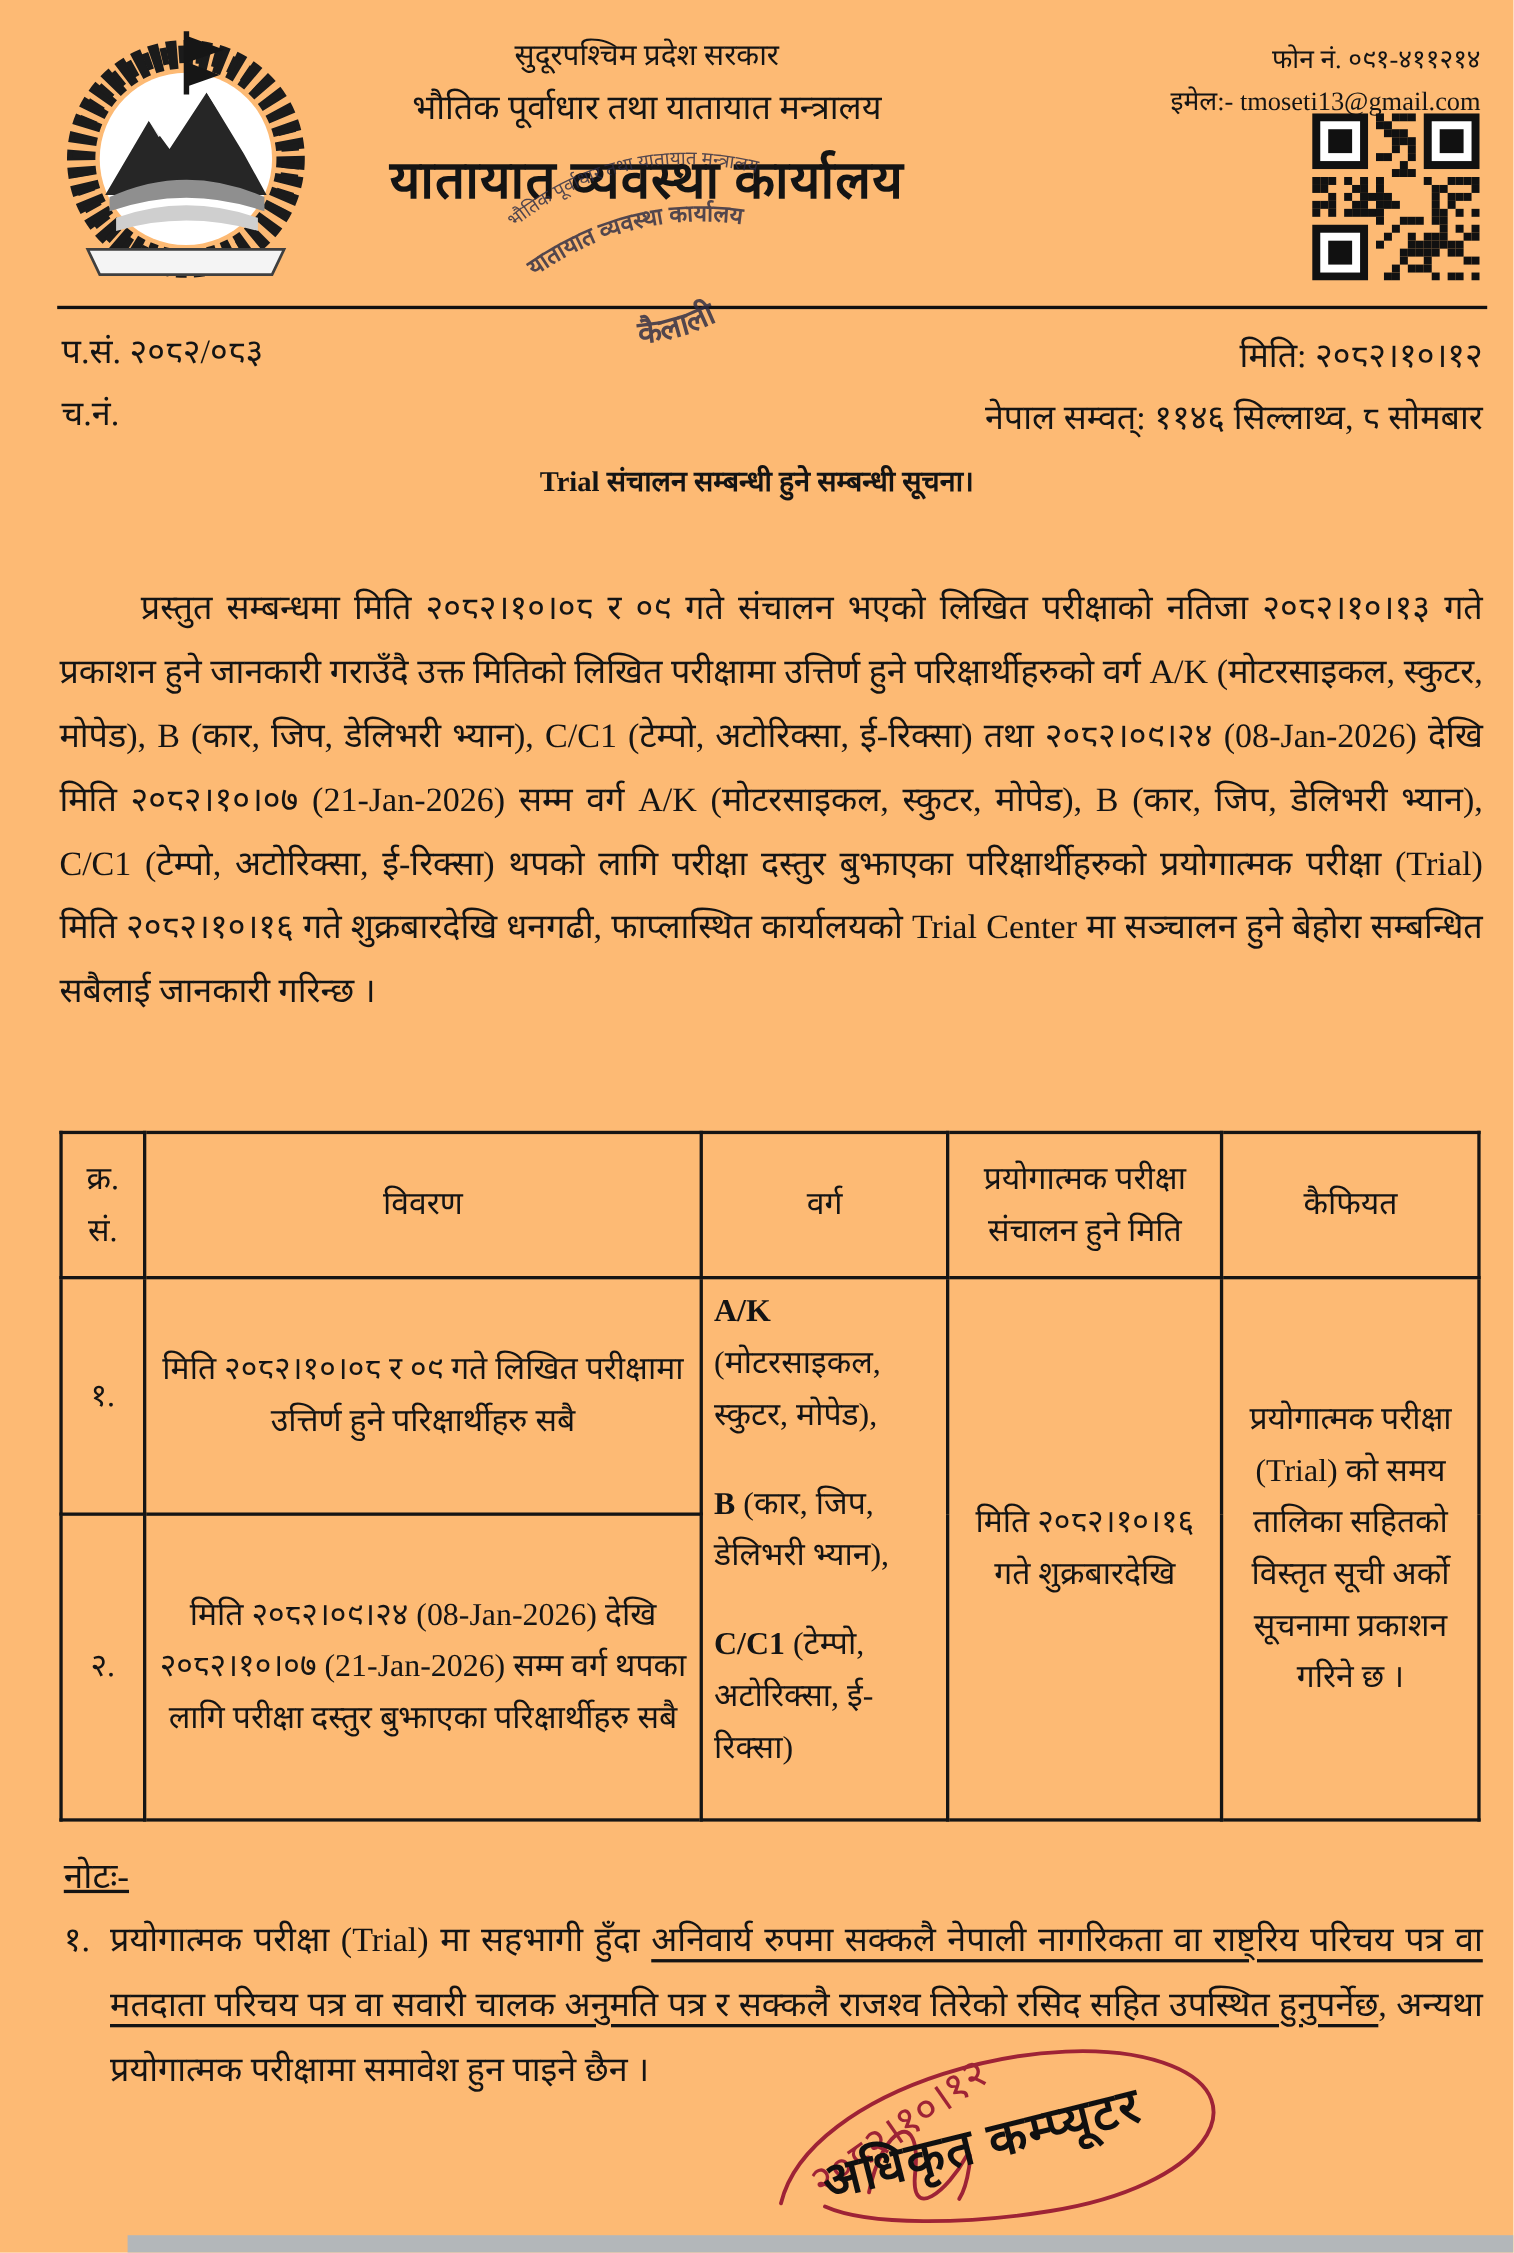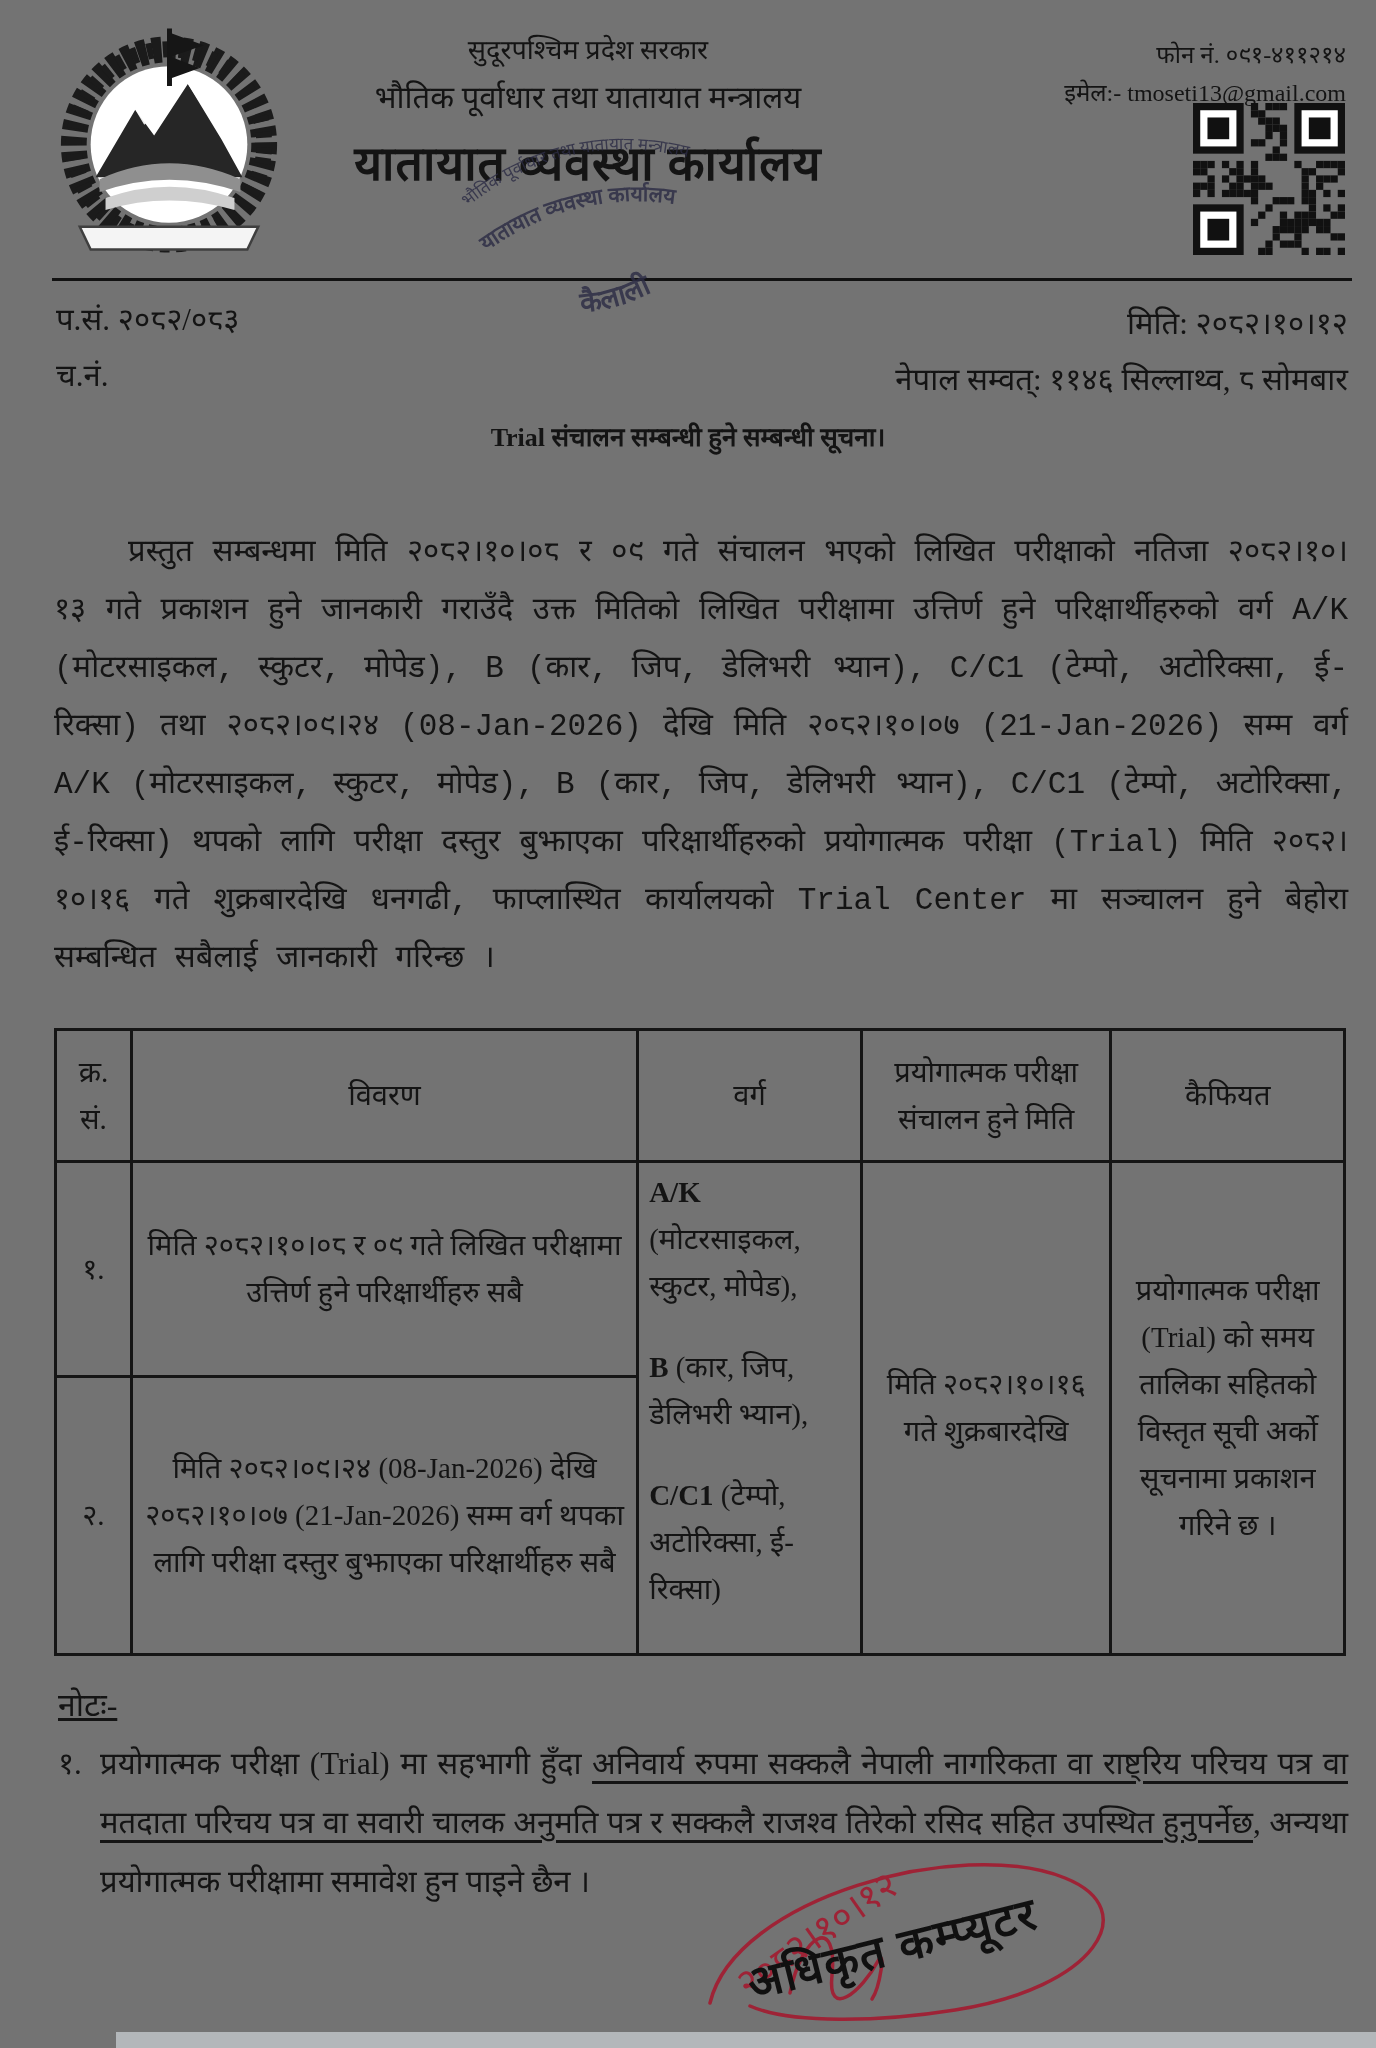--- a/index.html
+++ b/index.html
@@ -1,16 +1,16 @@
 <!DOCTYPE html>
 <html lang="ne"><head>
 <meta charset="utf-8">
 <style>
   html,body{margin:0;padding:0;background:#ffffff;}
-  .page{position:relative;width:1376px;height:2048px;background:#737373;overflow:hidden;
+  .page{position:relative;width:1376px;height:2048px;background:#fdba74;overflow:hidden;
         font-family:"Liberation Serif","DejaVu Serif",serif;color:#141414;}
 
   
   .emblem{position:absolute;left:50px;top:20px;width:238px;height:244px;}
   .head-center{position:absolute;left:278px;top:30px;width:620px;text-align:center;}
   .head-province{font-size:27px;}
   .head-ministry{font-size:31px;margin-top:8px;}
   .head-office{font-size:48px;font-weight:bold;margin-top:12px;letter-spacing:1px;}
   .contact{position:absolute;right:30px;top:36px;text-align:right;font-size:24px;line-height:38px;}
   .qr{position:absolute;left:1192px;top:103px;width:154px;height:152px;}
@@ -19,21 +19,21 @@
 
   .divider{position:absolute;left:52px;top:278px;width:1300px;height:3px;background:#111;}
 
   .ref-block{position:absolute;left:56px;top:292px;font-size:31px;line-height:56px;}
   .date-block{position:absolute;right:28px;top:296px;text-align:right;font-size:31px;line-height:56px;}
 
   
   .notice-title{position:absolute;left:0;top:418px;width:100%;text-align:center;
                 font-size:26px;font-weight:bold;}
   .notice-body{position:absolute;left:54px;top:524px;width:1294px;font-size:31px;
-               line-height:58px;text-align:justify;text-indent:74px;font-family:Liberation Mono, monospace;}
+               line-height:58px;text-align:justify;text-indent:74px;}
 
   
   table.schedule{position:absolute;left:54px;top:1028px;width:1292px;border-collapse:collapse;
                  font-size:29px;line-height:47px;}
   table.schedule th,table.schedule td{border:3px solid #151515;padding:6px 10px;vertical-align:middle;}
   table.schedule th{font-weight:normal;text-align:center;}
   td.sn{text-align:center;}
   td.detail{text-align:center;}
   td.category{vertical-align:top;padding:18px 14px;}
   .cat-item{margin-bottom:34px;}

